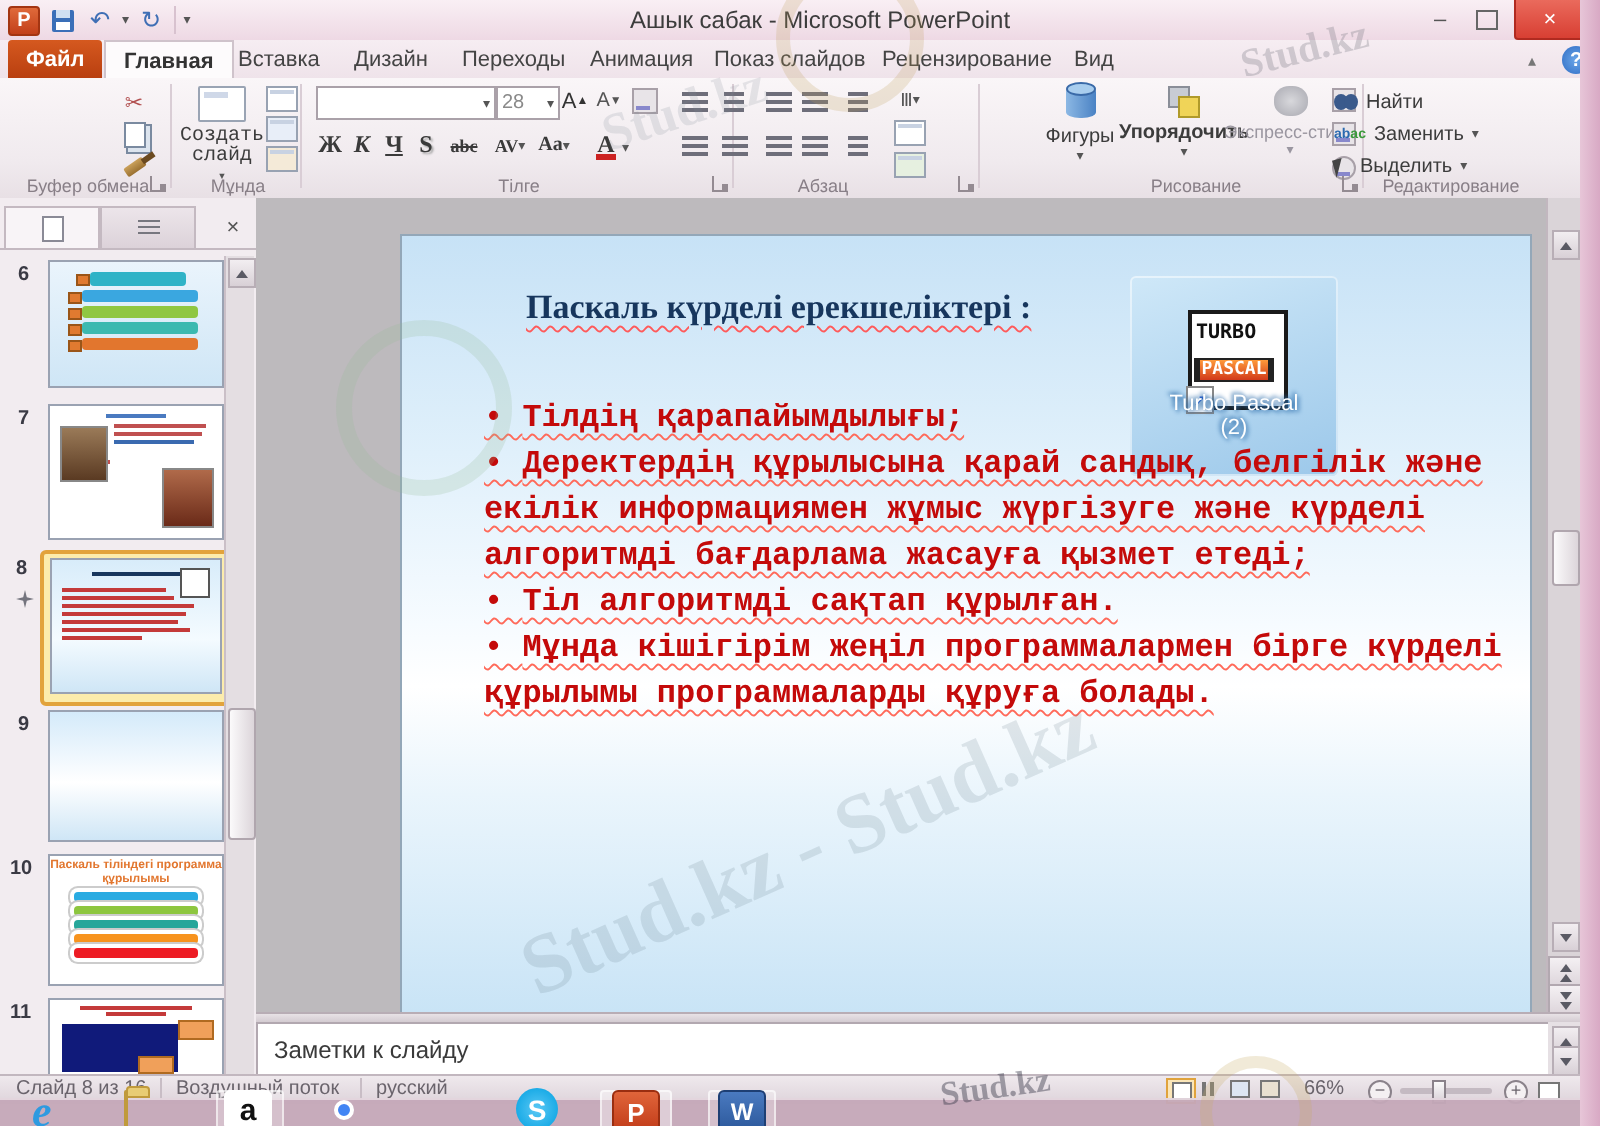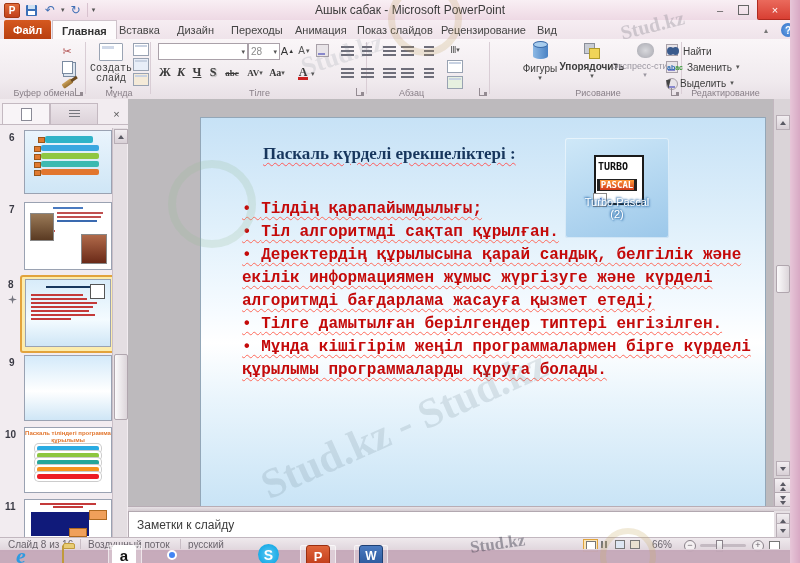--- a/index.html
+++ b/index.html
@@ -490,23 +490,22 @@
             </div>
           <div class="tp-arrow">↗</div>
         </div>
         <div class="tp-label">
           <div>Turbo Pascal</div>
           <div>(2)</div>
         </div>
       </div>
       <div class="slide-body">
         <p class="bullet">Тілдің қарапайымдылығы;</p>
+        <p class="bullet">Деректердің құрылысына қарай сандық, белгілік және екілік информациямен жұмыс жүргізуге және күрделі алгоритмді бағдарлама жасауға қызмет етеді;</p>
         <p class="bullet">Тіл алгоритмді сақтап  құрылған.</p>
-        <p class="bullet">Деректердің құрылысына қарай сандық, белгілік және екілік информациямен жұмыс жүргізуге және күрделі алгоритмді бағдарлама жасауға қызмет етеді;</p>
-        <p class="bullet">Тілге дамытылған берілгендер типтері енгізілген.</p>
         <p class="bullet">Мұнда кішігірім жеңіл программалармен бірге күрделі құрылымы программаларды құруға болады.</p>
       </div>
     </div>
   </div>
 
   <div class="vscroll">
     <div class="sb-btn" style="left:2px;top:16px;">
         <span class="tri-up"></span>
       </div>
     <div class="sb-thumb" style="left:2px;top:166px;height:26px;"></div>

